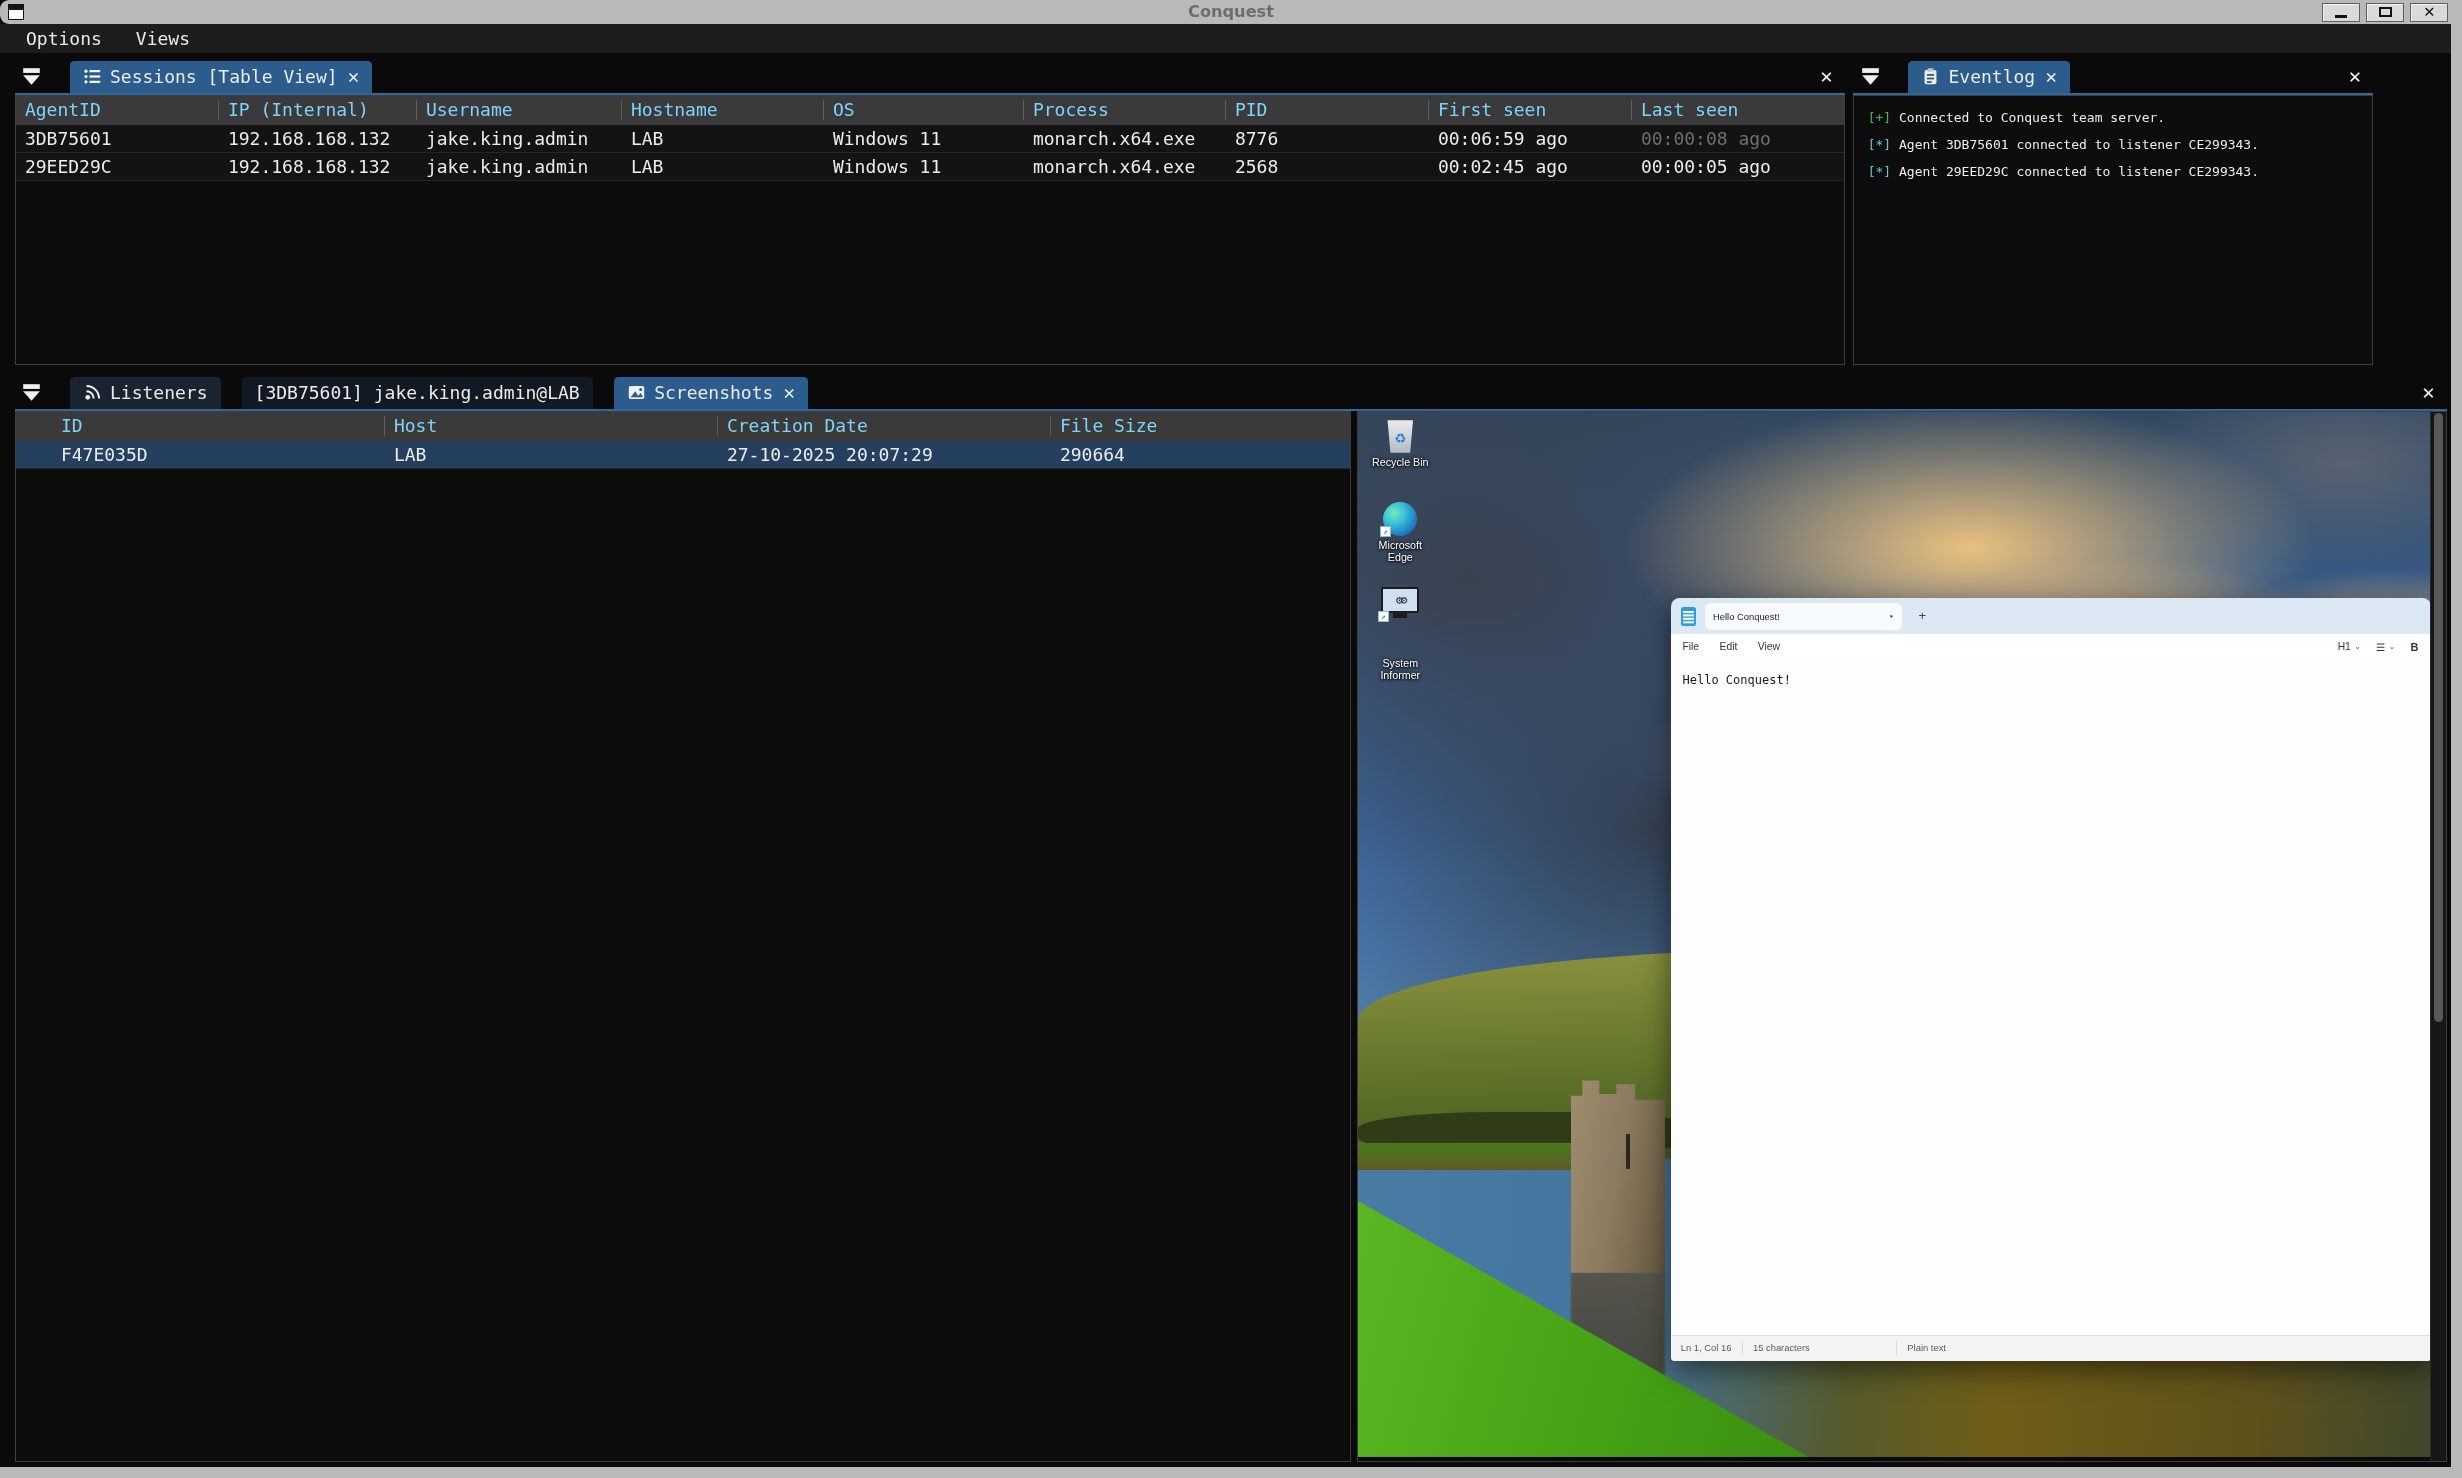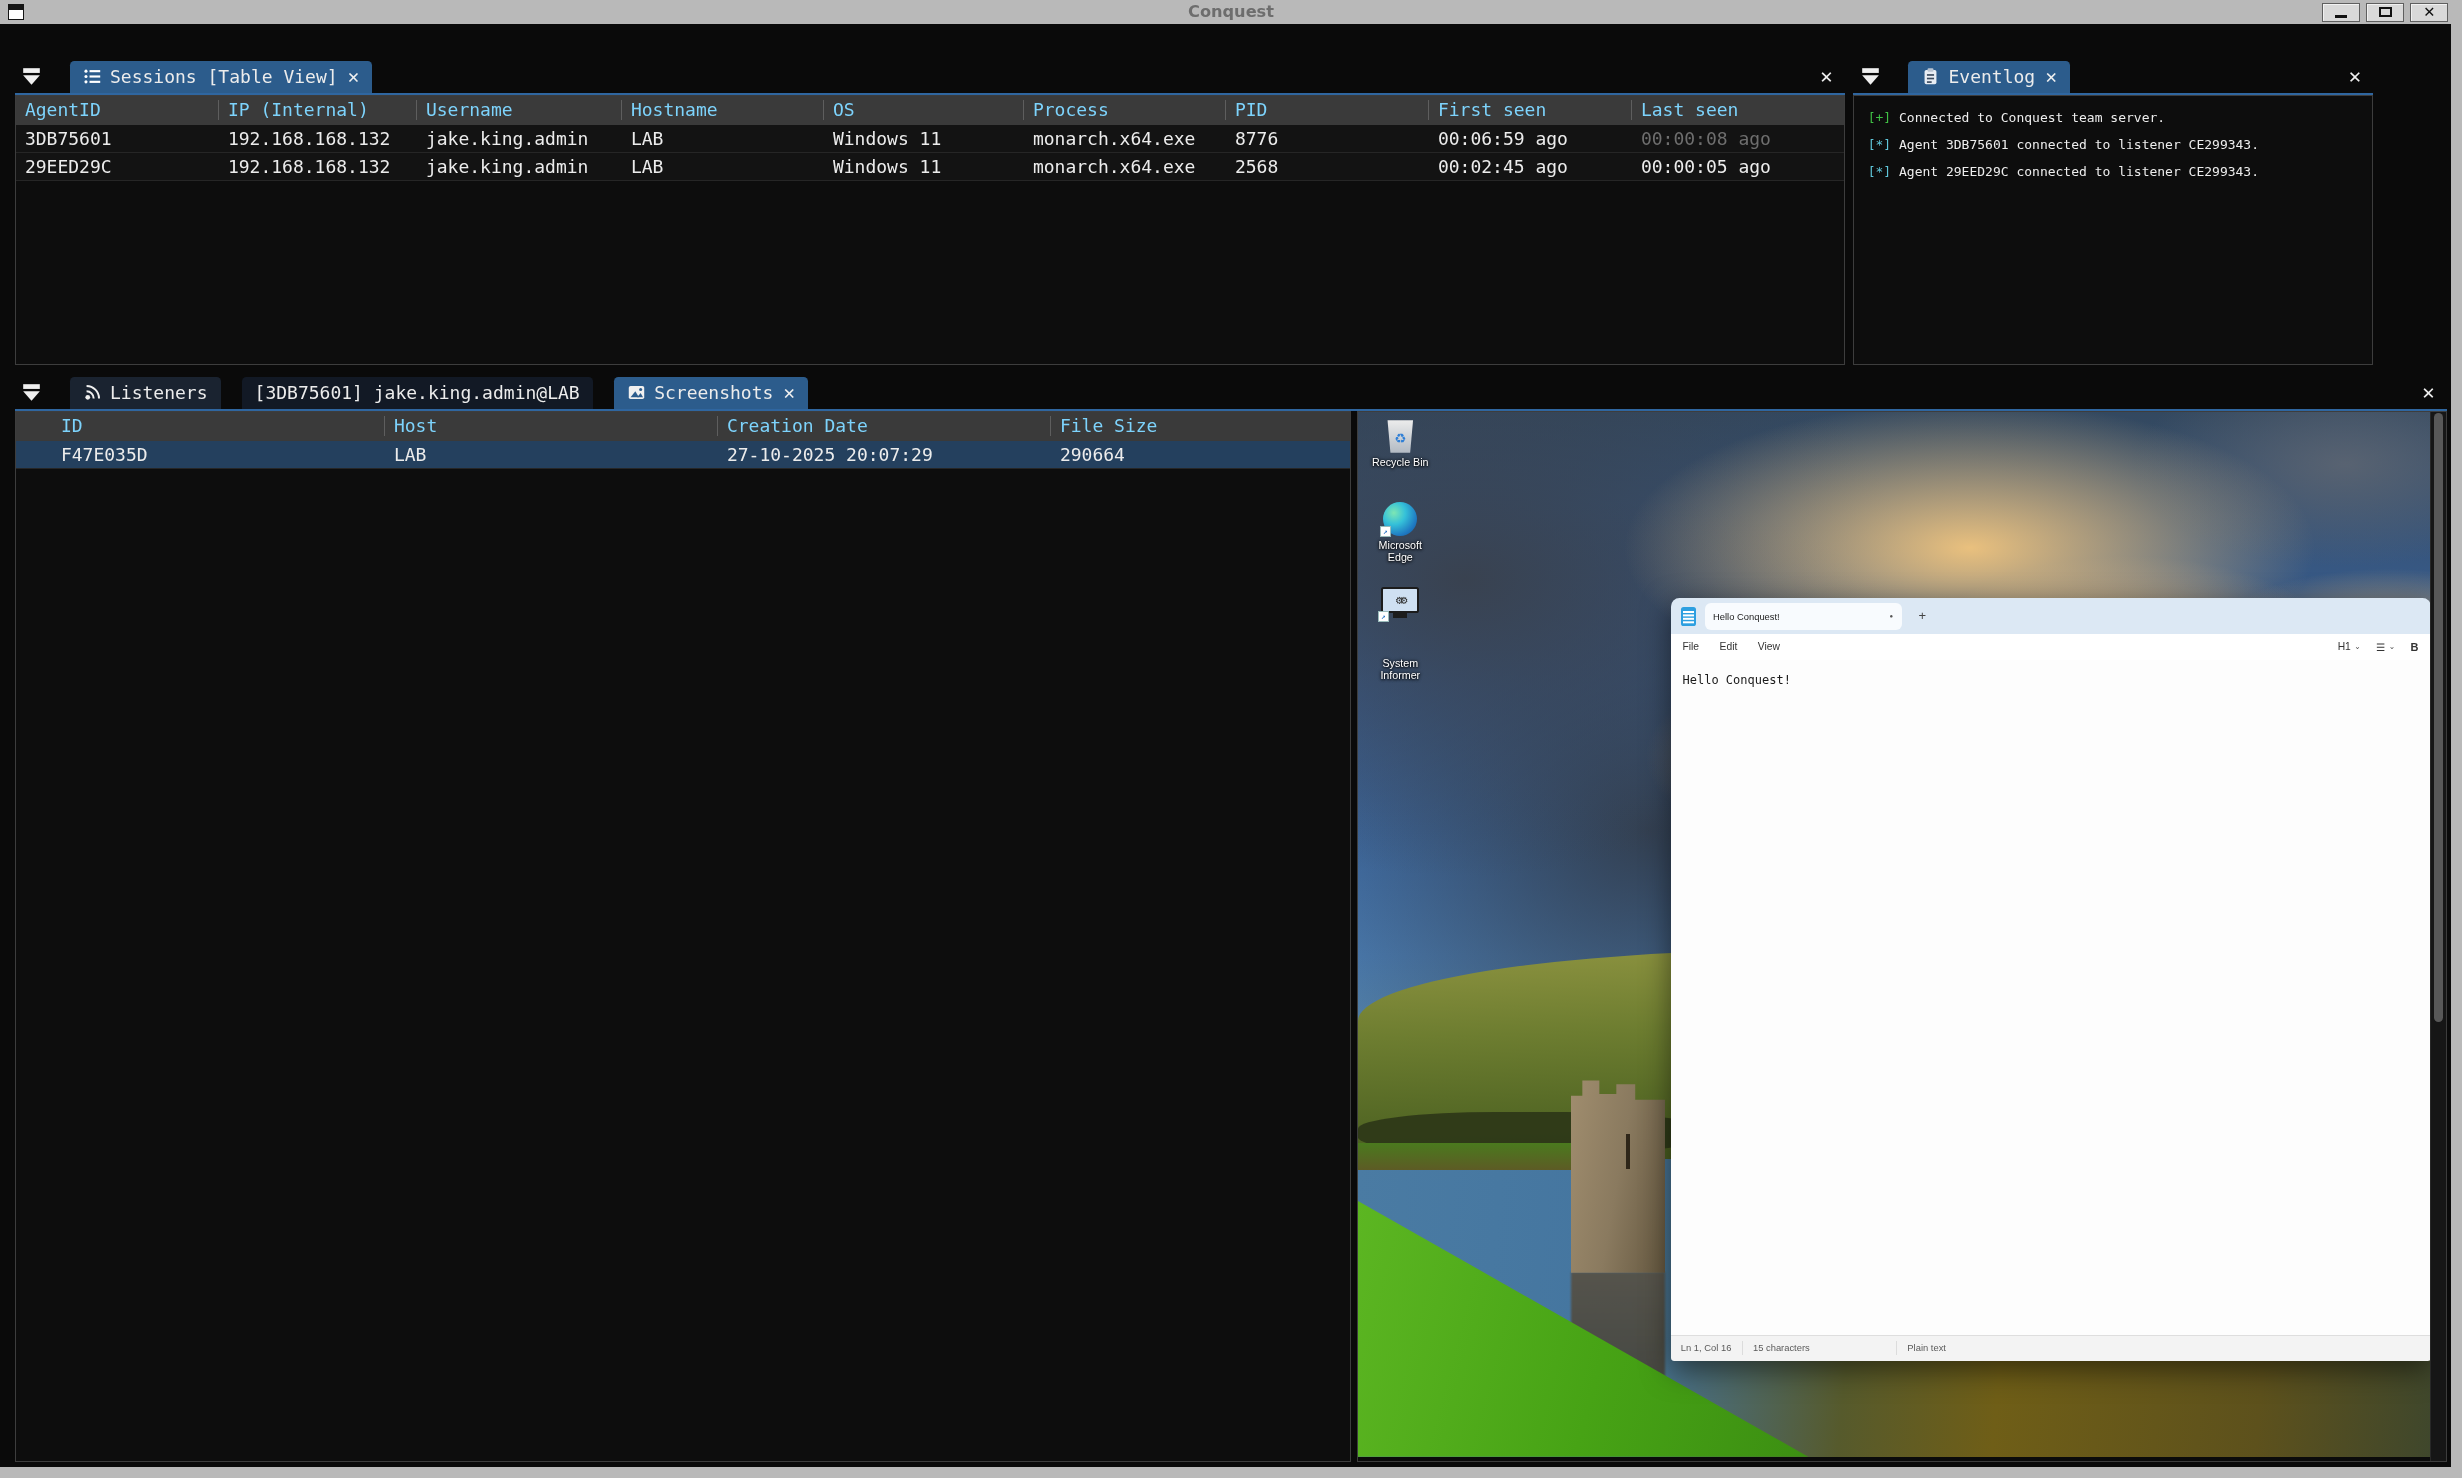--- a/index.html
+++ b/index.html
@@ -1,21 +1,21 @@
 <!DOCTYPE html>
 <html style="font-size:13.7px"><head>
 <meta charset="utf-8">
 <style>
   * { margin:0; padding:0; box-sizing:border-box; }
   html,body { background:#000; }
   body { font-family:"DejaVu Sans Mono", monospace; }
   #root { position:relative; width:2462px; height:1478px; background:#0a0a0a; overflow:hidden; }
 
   
-  .titlebar { position:absolute; left:0; top:0; width:2462px; height:24px; background:#b9b9b9; }
+  .titlebar { position:absolute; left:0; top:0; width:2462px; height:24px; background:#b9b9b9;border-radius:9px; }
   .win-icon { position:absolute; left:7.7px; top:4.3px; width:16.2px; height:15.4px; background:#fff; border:1.7px solid #141414; }
   .win-icon::before { content:""; position:absolute; left:0; top:0; right:0; height:4.3px; background:#141414; }
   .win-title { position:absolute; left:0; right:0; top:1.7px; text-align:center; font-family:"DejaVu Sans", sans-serif;
                font-weight:bold; font-size:16.2px; color:#6d6d6d; }
   .win-controls { position:absolute; right:13.7px; top:2.6px; display:flex; gap:6px; }
   .win-btn { width:38px; height:19px; background:#d9d9d9; border:1.7px solid #5f5f5f; box-shadow:inset 0.9px 0.9px 0 #f2f2f2;
              display:flex; align-items:center; justify-content:center; position:relative; }
   .glyph-min { width:12px; height:2.6px; background:#111; margin-top:8.5px; }
   .glyph-max { width:13px; height:10.3px; border:2.6px solid #111; }
   .glyph-close { font-size:14.5px; font-weight:bold; color:#111; line-height:1; font-family:"DejaVu Sans", sans-serif; }
@@ -154,20 +154,24 @@
           <div class="glyph-max"></div>
         </div>
       <div class="win-btn">
           <div class="glyph-close">✕</div>
         </div>
     </div>
   </div>
   <div class="frame-right"></div>
   <div class="frame-bottom"></div>
 
+  <div class="menubar">
+    <span class="menu-item">Options</span>
+    <span class="menu-item">Views</span>
+  </div>
 
   <div class="panel" style="left:14.5px; top:55px; width:1830px; height:310px;">
     <div class="tabbar">
       <div class="funnel">
         <svg class="icon-20" viewBox="0 0 16 16">
             <rect x="1" y="1" width="14" height="4" fill="#f0f0f0"></rect>
             <polygon points="1,7 15,7 8,15" fill="#f0f0f0"></polygon>
           </svg>
       </div>
       <div class="tab active">

